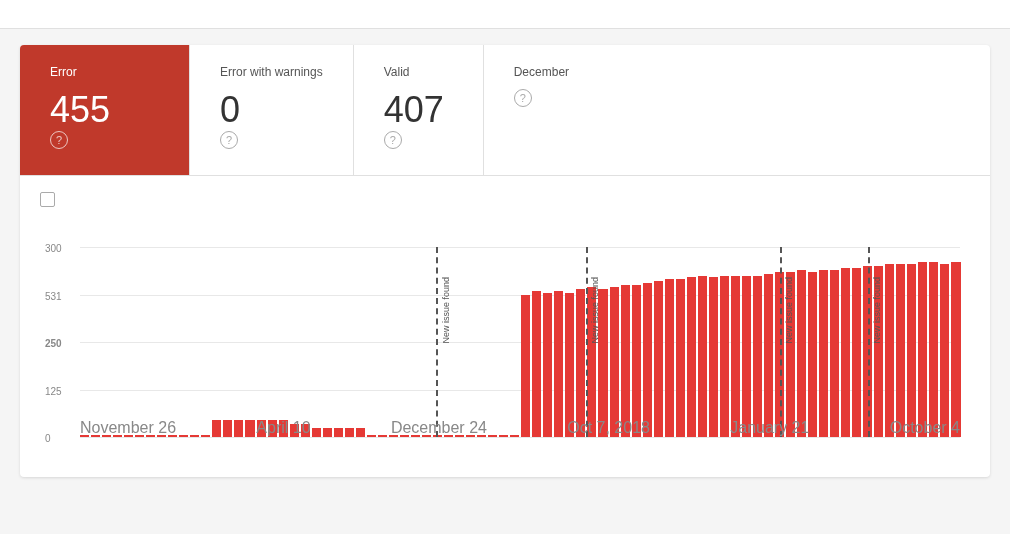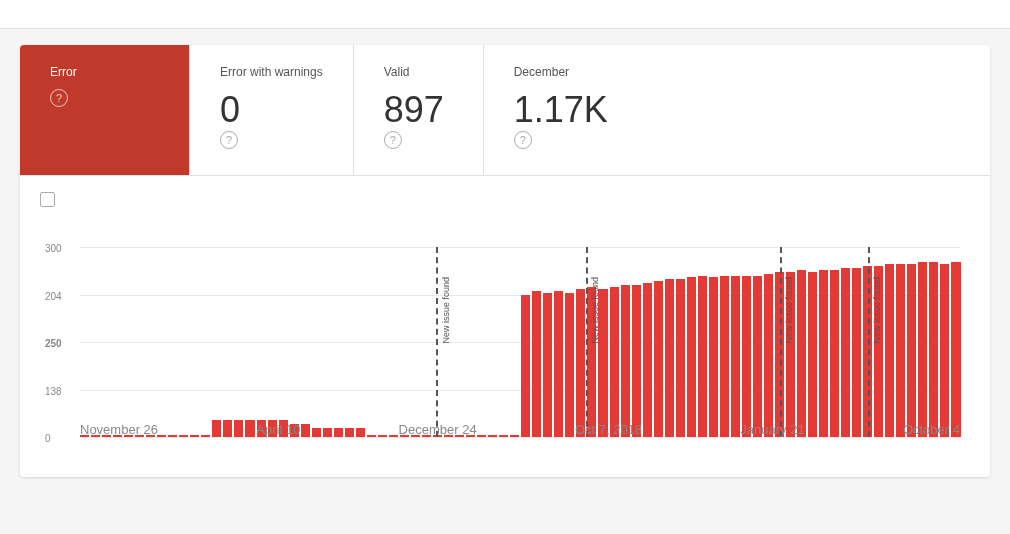--- a/index.html
+++ b/index.html
@@ -167,21 +167,21 @@
     }
     .x-labels {
       position: absolute;
       bottom: 0;
       left: 0;
       right: 0;
       display: flex;
       justify-content: space-between;
     }
     .x-label {
-      font-size: 13px;
+      font-size: 16px;
       color: #888;
       text-align: center;
     }
     .dashed-line {
       position: absolute;
       top: 0;
       bottom: 0;
       width: 1px;
       border-left: 2px dashed #555;
     }
@@ -209,51 +209,51 @@
 
 <div class="header">
   <span class="header-status"></span>
   <span class="header-chevron"></span>
   <span class="header-title"></span>
 </div>
 
 <div class="main">
   <div class="card">
     <div class="stats-row" id="stats-row">
-    <div class="stat-box error-box"><div class="stat-label">Error</div><div class="help-icon">?</div></div>
+    <div class="stat-box error-box"><div class="stat-label">Error</div><div class="stat-value-row">
+            <div class="stat-value">455</div>
+          </div><div class="help-icon">?</div></div>
         <div class="stat-box"><div class="stat-label">Error with warnings</div><div class="stat-value-row">
             <div class="stat-value">0</div>
           </div><div class="help-icon">?</div></div>
         <div class="stat-box"><div class="stat-label">Valid</div><div class="stat-value-row">
-            <div class="stat-value">897</div>
+            <div class="stat-value">407</div>
           </div><div class="help-icon">?</div></div>
-        <div class="stat-box"><div class="stat-label">December</div><div class="stat-value-row">
-            <div class="stat-value">1.17K</div>
-          </div><div class="help-icon">?</div></div>
+        <div class="stat-box"><div class="stat-label">December</div><div class="help-icon">?</div></div>
       </div>
     <div class="chart-area">
       <div class="impressions-row">
         <span class="checkbox"></span>
         <span class="impressions-label"></span>
       </div>
       <div class="chart-container">
         <div class="pages-label"></div>
         <div class="chart-inner">
           <div class="gridlines" id="gridlines">
               <div class="gridline" style="top: 0%;">
                 <span class="gridline-label">300</span>
               </div>
               <div class="gridline" style="top: 25%;">
-                <span class="gridline-label">204</span>
+                <span class="gridline-label">531</span>
               </div>
               <div class="gridline" style="top: 50%; font-weight: bold;">
                 <span class="gridline-label">250</span>
               </div>
               <div class="gridline" style="top: 75%;">
-                <span class="gridline-label">138</span>
+                <span class="gridline-label">125</span>
               </div>
               <div class="gridline" style="top: 100%;">
                 <span class="gridline-label">0</span>
               </div>
             </div>
           <div class="bars-area" id="bars-area">
               <div class="bar" style="height: 2px;"></div>
               <div class="bar" style="height: 2px;"></div>
               <div class="bar" style="height: 2px;"></div>
               <div class="bar" style="height: 2px;"></div>

